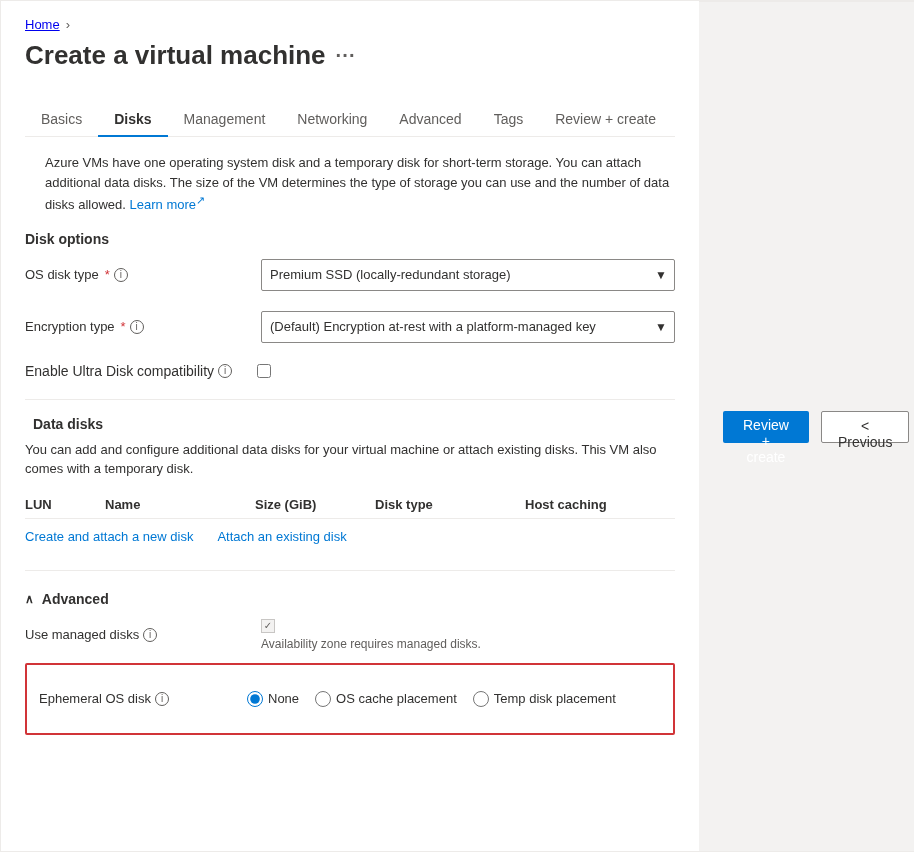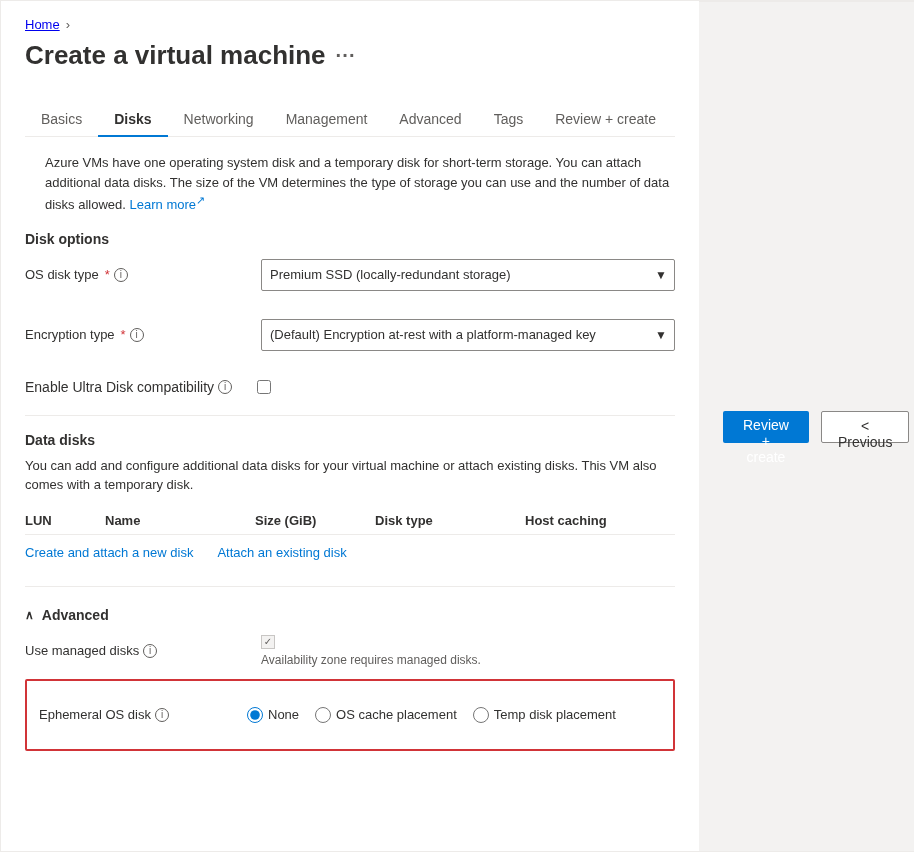--- a/index.html
+++ b/index.html
@@ -9,31 +9,31 @@
     .breadcrumb { display: flex; align-items: center; gap: 6px; margin-bottom: 8px; color: #0078d4; font-size: 13px; }
     .breadcrumb span { color: #605e5c; }
     .page-title { font-size: 26px; font-weight: 600; color: #323130; margin-bottom: 32px; display: flex; align-items: center; gap: 10px; }
     .page-title-dots { font-size: 20px; color: #605e5c; cursor: pointer; }
     .tabs { display: flex; gap: 0; border-bottom: 1px solid #edebe9; margin-bottom: 16px; }
     .tab { padding: 8px 16px; cursor: pointer; font-size: 14px; color: #605e5c; text-decoration: none; border-bottom: 2px solid transparent; margin-bottom: -1px; }
     .tab.active { color: #323130; border-bottom: 2px solid #0078d4; font-weight: 600; }
     .description { font-size: 13px; color: #323130; margin-bottom: 16px; line-height: 1.5; margin-left: 20px; }
     .description a { color: #0078d4; text-decoration: none; }
     .section-title { font-weight: 600; font-size: 14px; margin-bottom: 12px; margin-top: 8px; }
-    .form-row { display: flex; align-items: center; margin-bottom: 28px; gap: 16px; }
+    .form-row { display: flex; align-items: center; margin-bottom: 20px; gap: 16px; }
     .form-label { width: 220px; font-size: 13px; color: #323130; display: flex; align-items: center; gap: 4px; flex-shrink: 0; }
     .required { color: #d13438; margin-left: 2px; }
     .info-icon { width: 14px; height: 14px; border: 1px solid #605e5c; border-radius: 50%; display: inline-flex; align-items: center; justify-content: center; font-size: 10px; color: #605e5c; cursor: pointer; flex-shrink: 0; }
     .select-wrapper { flex: 1; max-width: 520px; position: relative; }
     .select-field { width: 100%; padding: 5px 30px 5px 8px; border: 1px solid #8a8886; border-radius: 2px; font-size: 13px; color: #323130; appearance: none; background: #fff; cursor: pointer; height: 32px; }
     .select-arrow { position: absolute; right: 8px; top: 50%; transform: translateY(-50%); pointer-events: none; color: #323130; font-size: 12px; }
     .checkbox-row { display: flex; align-items: center; margin-bottom: 20px; gap: 12px; }
     .checkbox { width: 14px; height: 14px; border: 1px solid #8a8886; cursor: pointer; }
     .divider { border: none; border-top: 1px solid #edebe9; margin: 16px 0; }
-    .data-disks-title { font-weight: 600; font-size: 14px; margin-bottom: 8px; }
+    .data-disks-title { font-weight: 600; font-size: 14px; margin-bottom: 8px; margin-left: 8px; }
     .data-disks-desc { font-size: 13px; color: #323130; margin-bottom: 12px; line-height: 1.5; }
     .table-header { display: grid; grid-template-columns: 80px 150px 120px 150px 150px; gap: 0; padding: 6px 0; border-bottom: 1px solid #edebe9; }
     .th { font-size: 13px; font-weight: 600; color: #323130; }
     .table-links { display: flex; gap: 24px; padding: 10px 0; }
     .table-link { color: #0078d4; font-size: 13px; cursor: pointer; text-decoration: none; }
     .advanced-section { margin-top: 20px; }
     .advanced-header { display: flex; align-items: center; gap: 8px; font-weight: 600; font-size: 14px; margin-bottom: 12px; cursor: pointer; }
     .advanced-header .chevron { font-size: 12px; color: #323130; }
     .advanced-row { display: flex; align-items: center; margin-bottom: 12px; gap: 16px; }
     .advanced-label { width: 220px; font-size: 13px; color: #323130; display: flex; align-items: center; gap: 4px; flex-shrink: 0; }
@@ -63,22 +63,22 @@
     </div>
 
     <div class="page-title">
       <span>Create a virtual machine</span>
       <span class="page-title-dots">···</span>
     </div>
 
     <div class="tabs">
       <a class="tab">Basics</a>
       <a class="tab active">Disks</a>
+      <a class="tab">Management</a>
       <a class="tab">Networking</a>
-      <a class="tab">Management</a>
       <a class="tab">Advanced</a>
       <a class="tab">Tags</a>
       <a class="tab">Review + create</a>
     </div>
 
     <p class="description">
       <span>Azure VMs have one operating system disk and a temporary disk for short-term storage. You can attach additional data disks. The size of the VM determines the type of storage you can use and the number of data disks allowed.</span>
       <a href="#">
         <span>Learn more</span><span class="external-link-icon">↗</span>
       </a>

